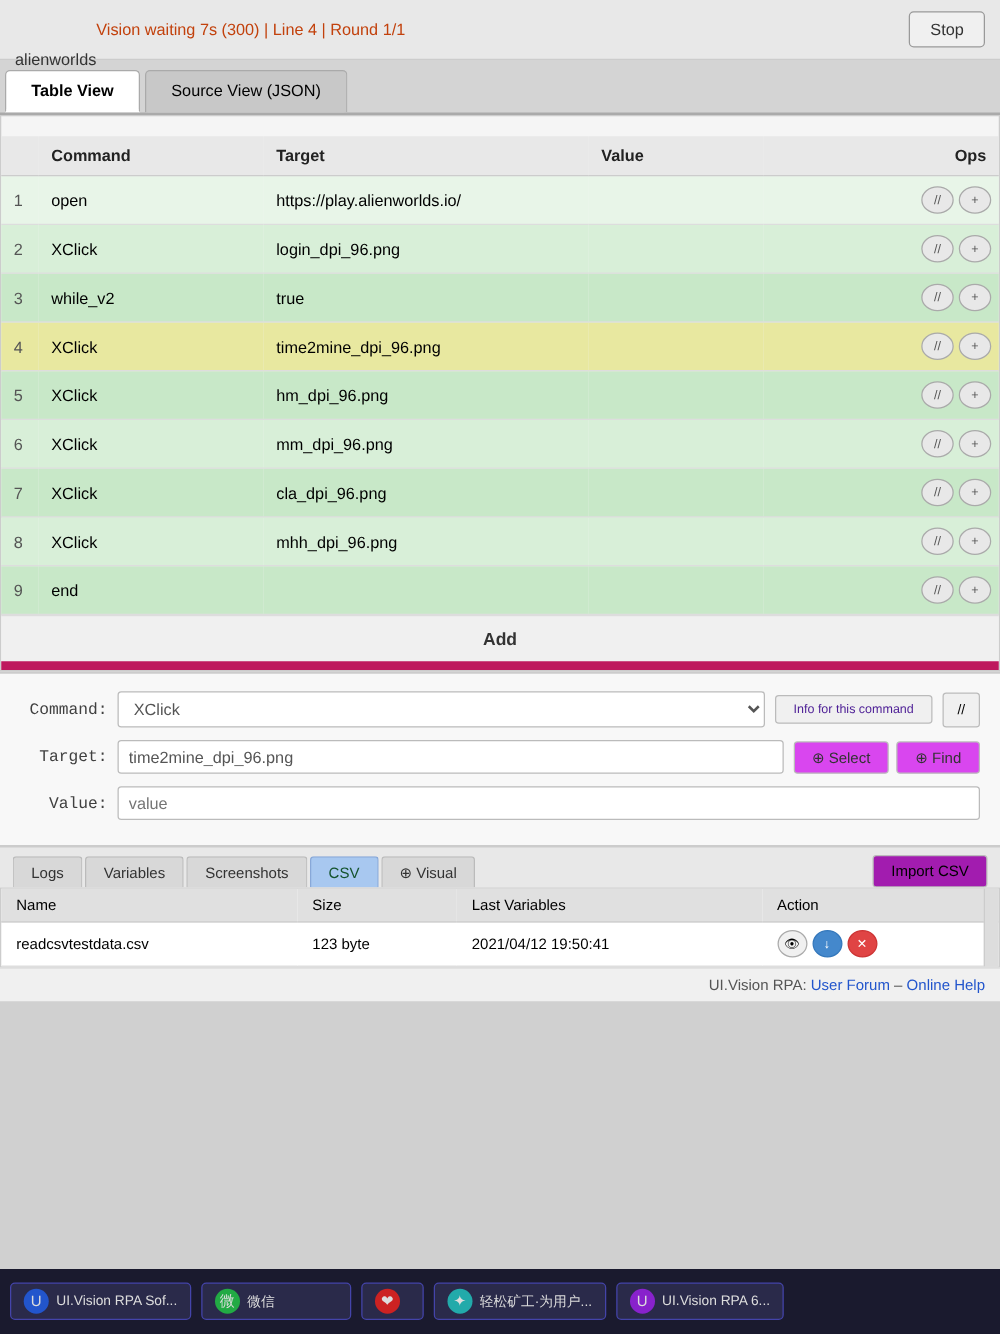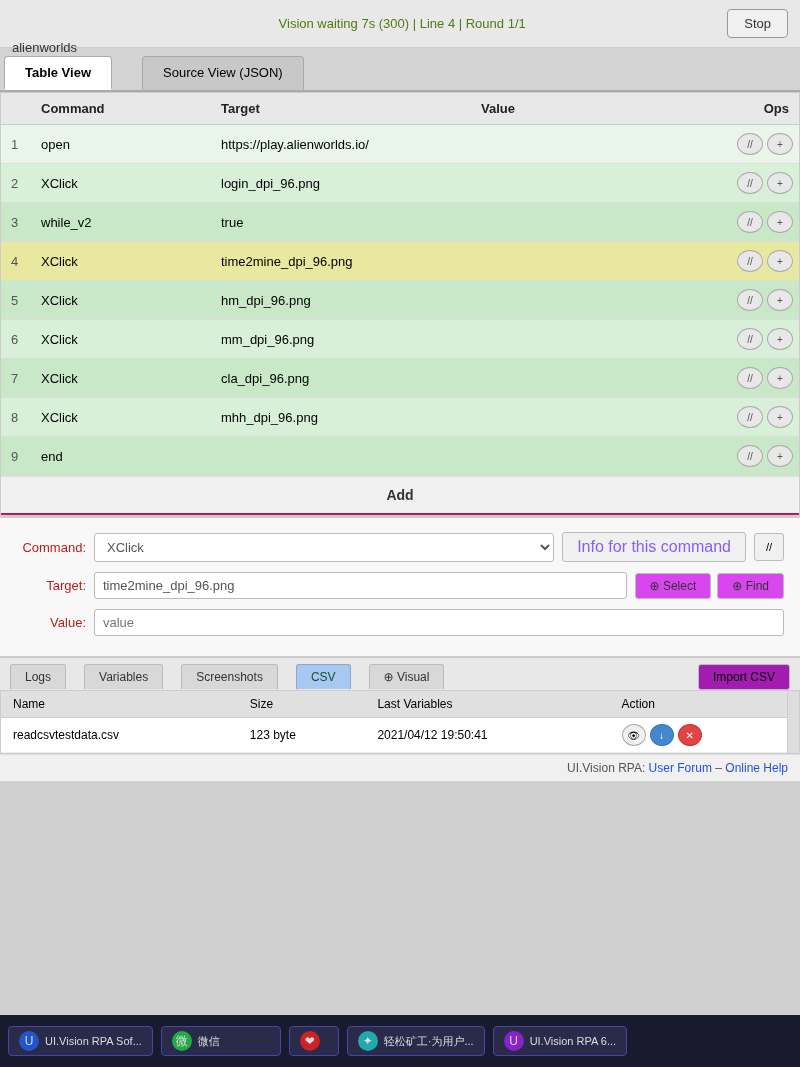--- a/index.html
+++ b/index.html
@@ -22,41 +22,40 @@
       border-bottom: 1px solid #ccc;
       height: 48px;
     }
     .title-bar-left {
       font-size: 13px;
       color: #333;
       margin-top: 48px;
     }
     .title-bar-center {
       font-size: 13px;
-      color: #4d7c0f;
+      color: #c2410c;
       flex: 1;
-      text-align: center;
+      text-align: left;
     }
     .stop-btn {
       background: #f0f0f0;
       border: 1px solid #999;
       border-radius: 4px;
       padding: 6px 16px;
       font-size: 13px;
       cursor: pointer;
       color: #333;
     }
 
     
     .tab-bar {
       display: flex;
       background: #d4d4d4;
       padding: 8px 0 0 4px;
       border-bottom: 2px solid #aaa;
-      gap: 26px;
     }
     .tab {
       padding: 8px 20px;
       border: 1px solid #aaa;
       border-bottom: none;
       background: #c8c8c8;
       cursor: pointer;
       font-size: 13px;
       color: #000000;
       border-radius: 4px 4px 0 0;
@@ -72,20 +71,21 @@
     
     .main-content {
       background: #f5f5f5;
       border: 1px solid #ccc;
     }
 
     
     .cmd-table {
       width: 100%;
       border-collapse: collapse;
+      margin-top: 16px;
     }
     .cmd-table thead tr {
       background: #e8e8e8;
     }
     .cmd-table th {
       padding: 8px 10px;
       text-align: left;
       font-weight: bold;
       font-size: 13px;
       border-bottom: 1px solid #ccc;
@@ -127,21 +127,21 @@
       justify-content: center;
       color: #555;
     }
 
     
     .add-row {
       text-align: center;
       padding: 10px;
       background: #f0f0f0;
       border-top: 1px solid #ddd;
-      border-bottom: 2px solid #be185d;
+      border-bottom: 7px solid #be185d;
     }
     .add-btn {
       background: transparent;
       border: none;
       font-size: 14px;
       font-weight: bold;
       color: #333;
       cursor: pointer;
     }
 
@@ -152,23 +152,24 @@
       border-top: 2px solid #ccc;
     }
     .form-row {
       display: flex;
       align-items: center;
       margin-bottom: 10px;
       gap: 8px;
     }
     .form-label {
       font-size: 13px;
-      color: #b91c1c;
+      color: #404040;
       min-width: 70px;
       text-align: right;
+      font-family: Liberation Mono, monospace;
     }
     .form-input {
       flex: 1;
       padding: 5px 8px;
       border: 1px solid #bbb;
       border-radius: 3px;
       font-size: 13px;
       background: #fff;
       color: #555;
     }
@@ -179,22 +180,22 @@
       border-radius: 3px;
       font-size: 13px;
       background: #fff;
       color: #555;
     }
     .info-btn {
       padding: 5px 14px;
       border: 1px solid #bbb;
       border-radius: 3px;
       background: #f0f0f0;
-      font-size: 16px;
-      color: #8b5cf6;
+      font-size: 10px;
+      color: #4c1d95;
       cursor: pointer;
       white-space: nowrap;
     }
     .icon-btn {
       width: 30px;
       height: 28px;
       border: 1px solid #bbb;
       border-radius: 3px;
       background: #f0f0f0;
       font-size: 11px;
@@ -216,22 +217,22 @@
       color: #333;
       cursor: pointer;
     }
 
     
     .bottom-tabs {
       background: #e8e8e8;
       border-top: 2px solid #ccc;
       padding: 6px 10px 0 10px;
       display: flex;
-      align-items: flex-start;
-      gap: 18px;
+      align-items: center;
+      gap: 2px;
     }
     .bottom-tab {
       padding: 5px 14px;
       border: 1px solid #bbb;
       border-bottom: none;
       background: #d8d8d8;
       font-size: 12px;
       cursor: pointer;
       color: #333;
       border-radius: 3px 3px 0 0;

